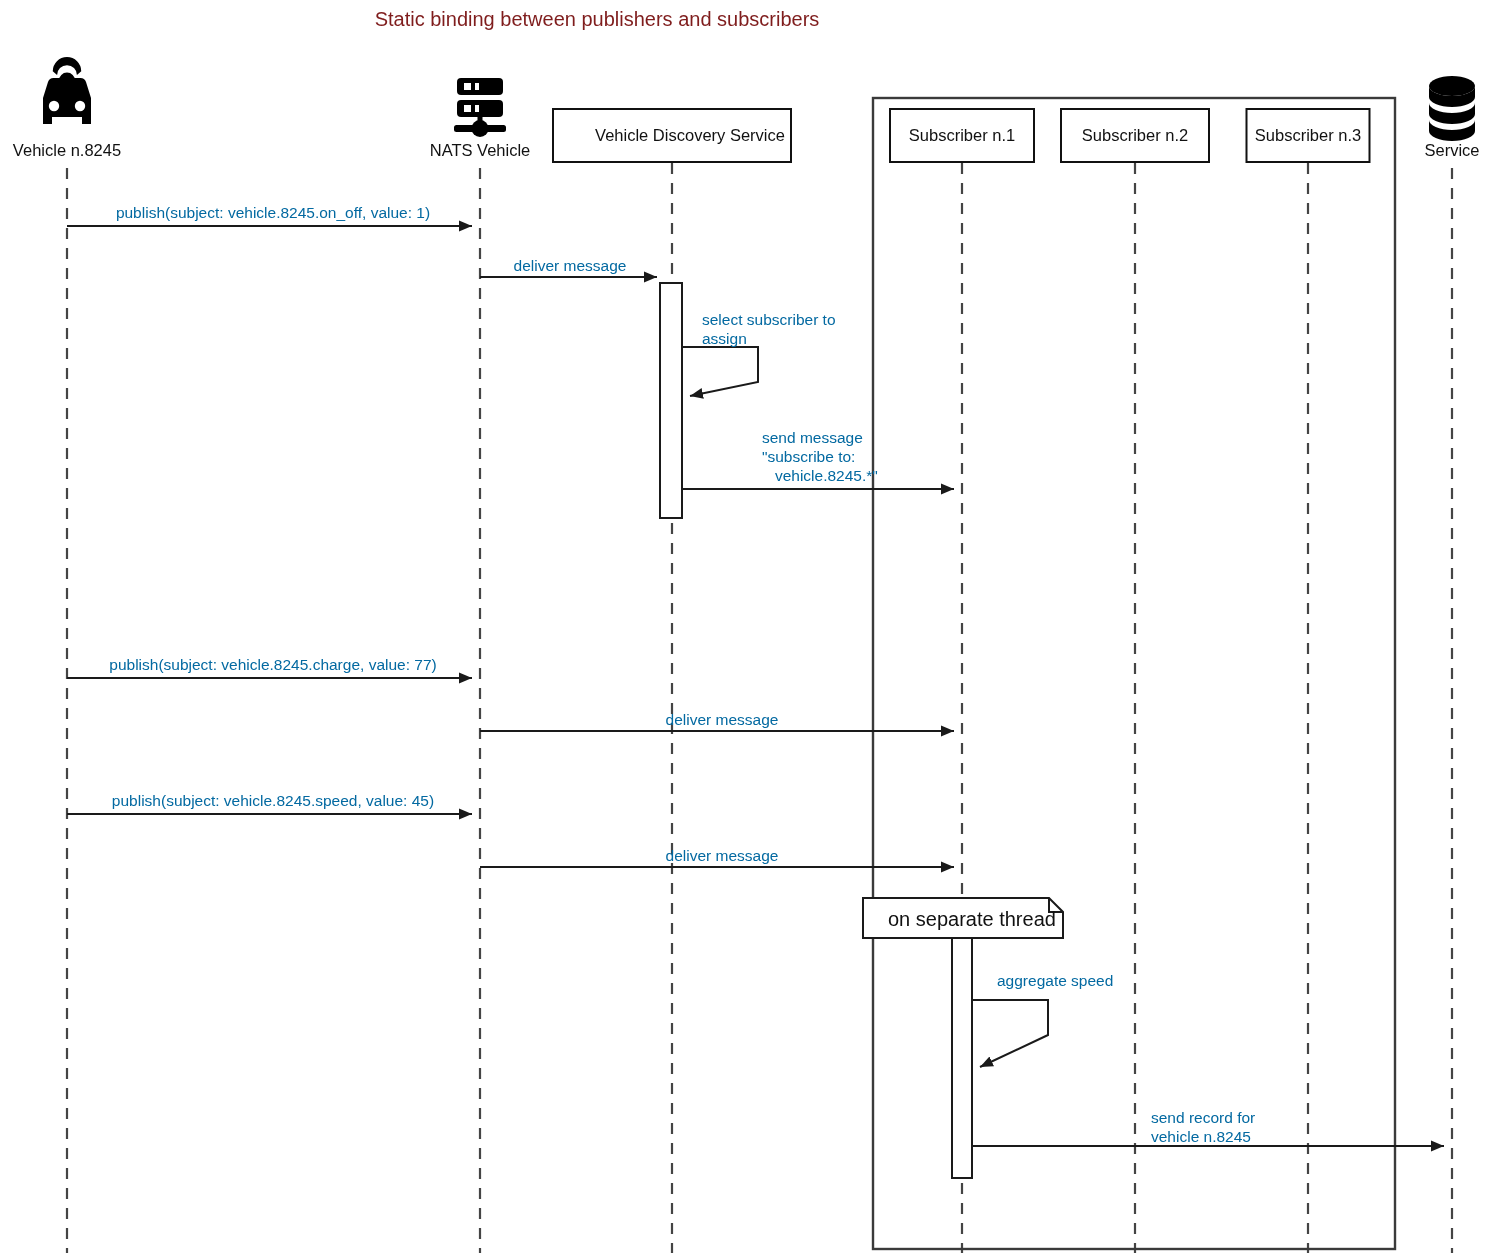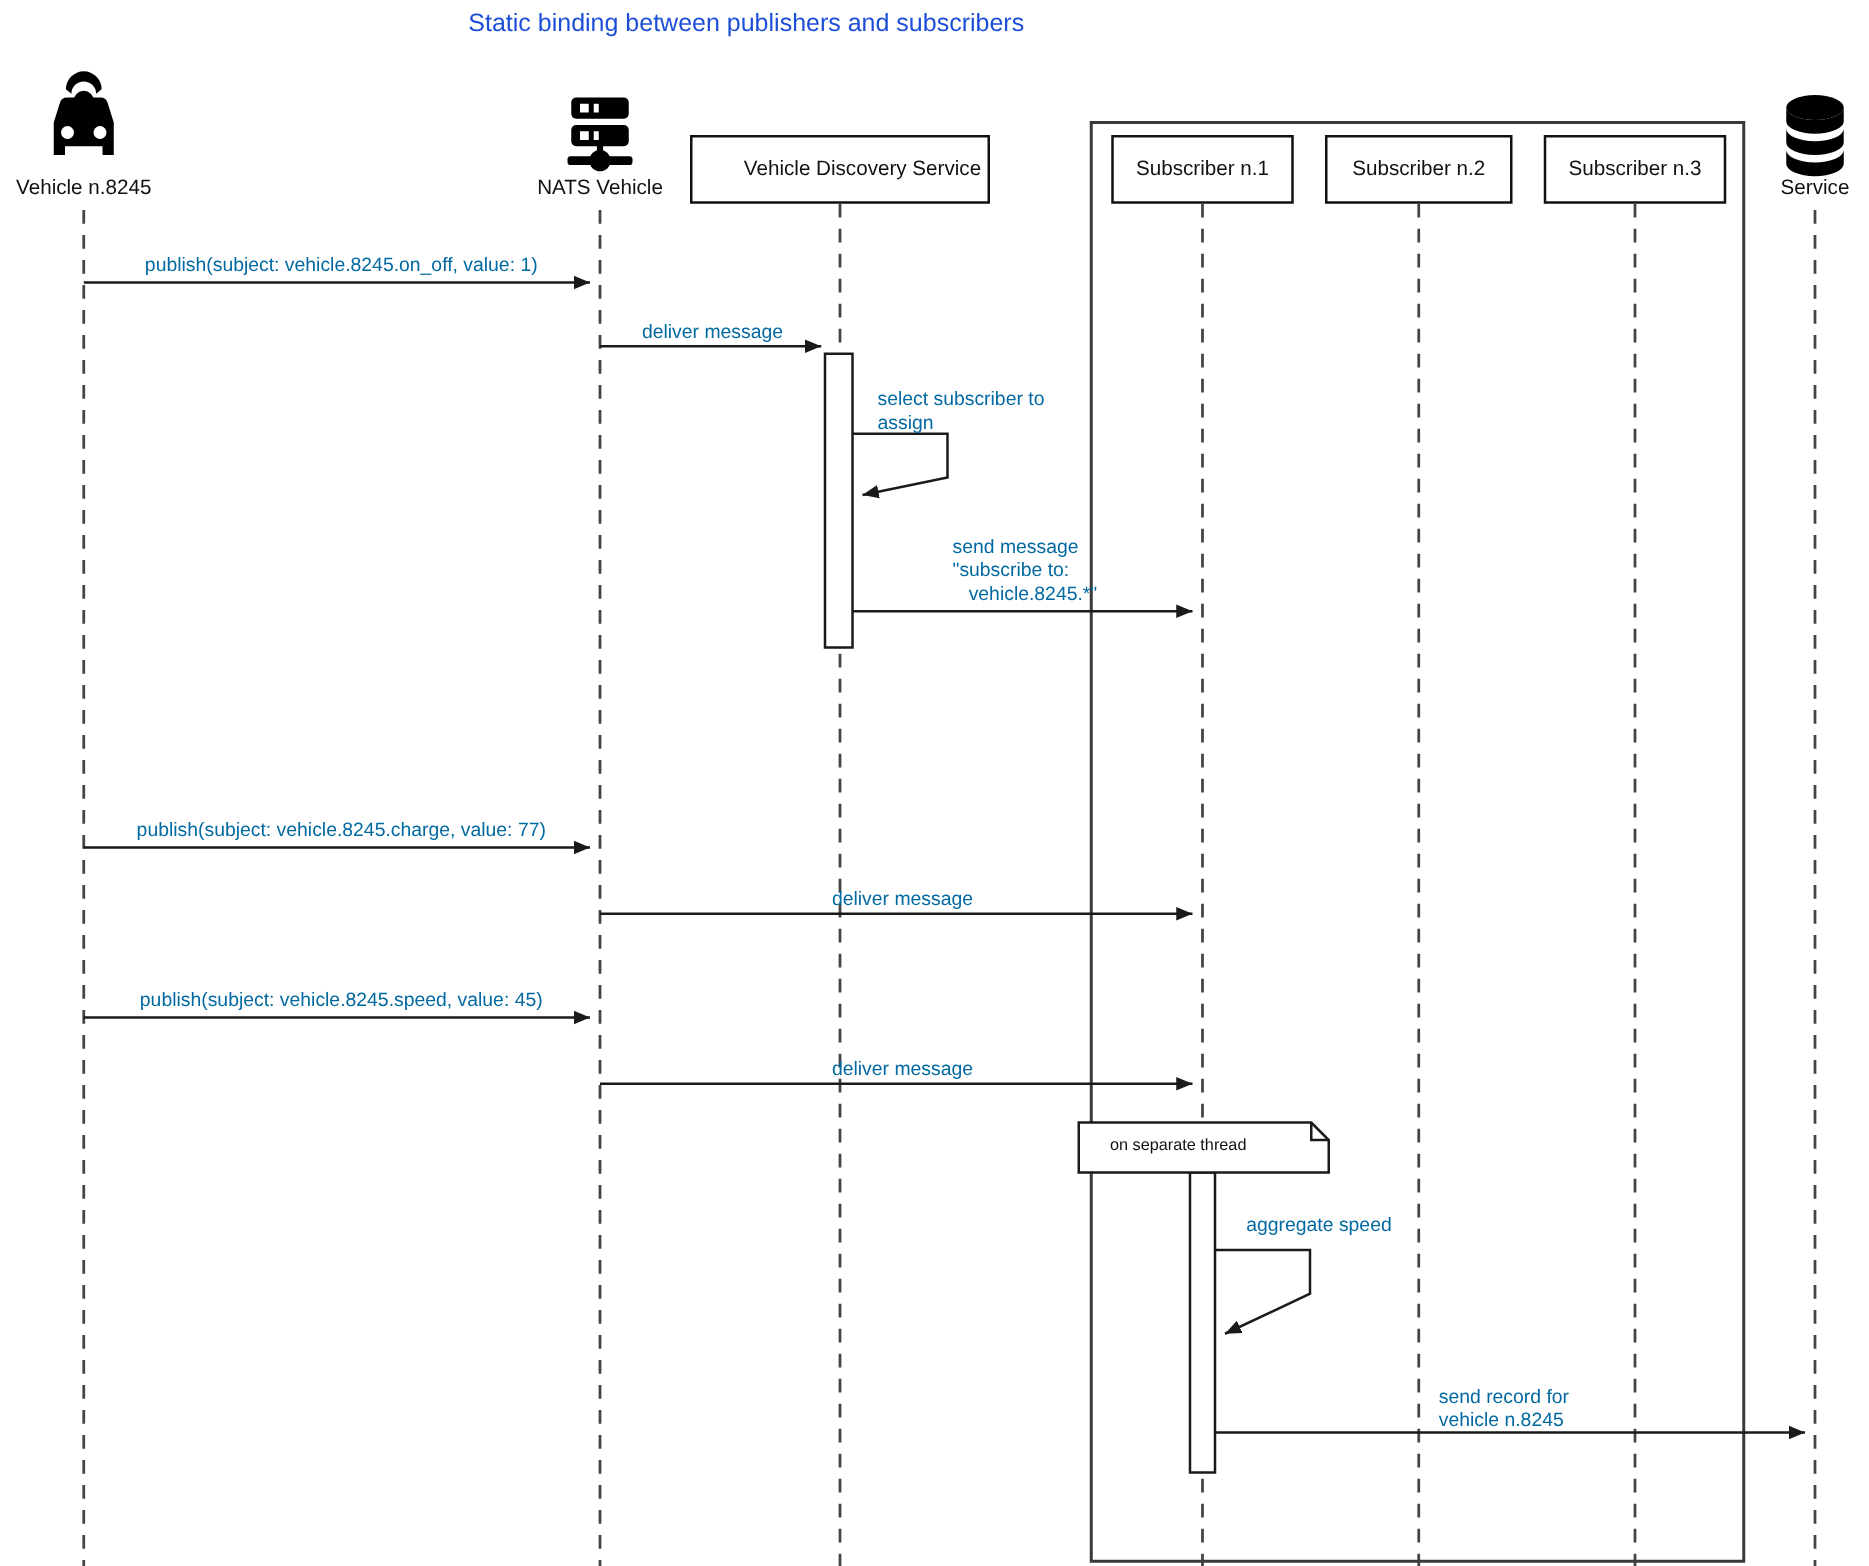--- a/index.html
+++ b/index.html
@@ -8,21 +8,21 @@
     width:1495px;height:1253px;
     font-family:"Liberation Sans","DejaVu Sans",sans-serif;
     color:#1a1a1a;
     -webkit-font-smoothing:antialiased;
   }
   #stage{position:relative;width:1495px;height:1253px;overflow:hidden;}
   #svg-layer{position:absolute;left:0;top:0;width:1495px;height:1253px;}
 
   #diagram-title{
     position:absolute;left:0;top:8px;width:1194px;
-    text-align:center;font-size:20px;color:#1d4ed8;
+    text-align:center;font-size:20px;color:#7f1d1d;
   }
 
   .actor-name{
     position:absolute;font-size:16.5px;color:#111;
     text-align:center;white-space:nowrap;
     transform:translateX(-50%);
   }
 
   .participant-box{
     position:absolute;box-sizing:border-box;
@@ -32,21 +32,21 @@
     transform:translateX(-50%);
   }
 
   .msg-label{
     position:absolute;font-size:15.5px;color:#0369a1;
     white-space:pre;line-height:19px;
   }
   .msg-label.center{transform:translateX(-50%);text-align:center;}
 
   .note-label{
-    position:absolute;font-size:13px;color:#111;white-space:nowrap;
+    position:absolute;font-size:20px;color:#111;white-space:nowrap;
   }
 </style>
 </head>
 <body>
 
 <div id="stage">
 
   <div id="diagram-title">Static binding between publishers and subscribers</div>
 
   <svg id="svg-layer" viewBox="0 0 1495 1253" xmlns="http://www.w3.org/2000/svg">
@@ -130,21 +130,21 @@
 
   <div class="participant-box" style="left:672px;top:108px;width:240px;height:55px;padding-left:36px;">
     <span>Vehicle Discovery Service</span>
   </div>
   <div class="participant-box" style="left:962px;top:108px;width:146px;height:55px;">
     <span>Subscriber n.1</span>
   </div>
   <div class="participant-box" style="left:1135px;top:108px;width:150px;height:55px;">
     <span>Subscriber n.2</span>
   </div>
-  <div class="participant-box" style="left:1308px;top:108px;width:146px;height:55px;">
+  <div class="participant-box" style="left:1308px;top:108px;width:125px;height:55px;">
     <span>Subscriber n.3</span>
   </div>
 
   <div class="actor-name" style="left:67px;top:141px;">Vehicle n.8245</div>
   <div class="actor-name" style="left:480px;top:141px;">NATS Vehicle</div>
   <div class="actor-name" style="left:1452px;top:141px;">Service</div>
 
   <div class="msg-label center" style="left:273px;top:203px;">publish(subject: vehicle.8245.on_off, value: 1)</div>
 
   <div class="msg-label center" style="left:570px;top:256px;">deliver message</div>

